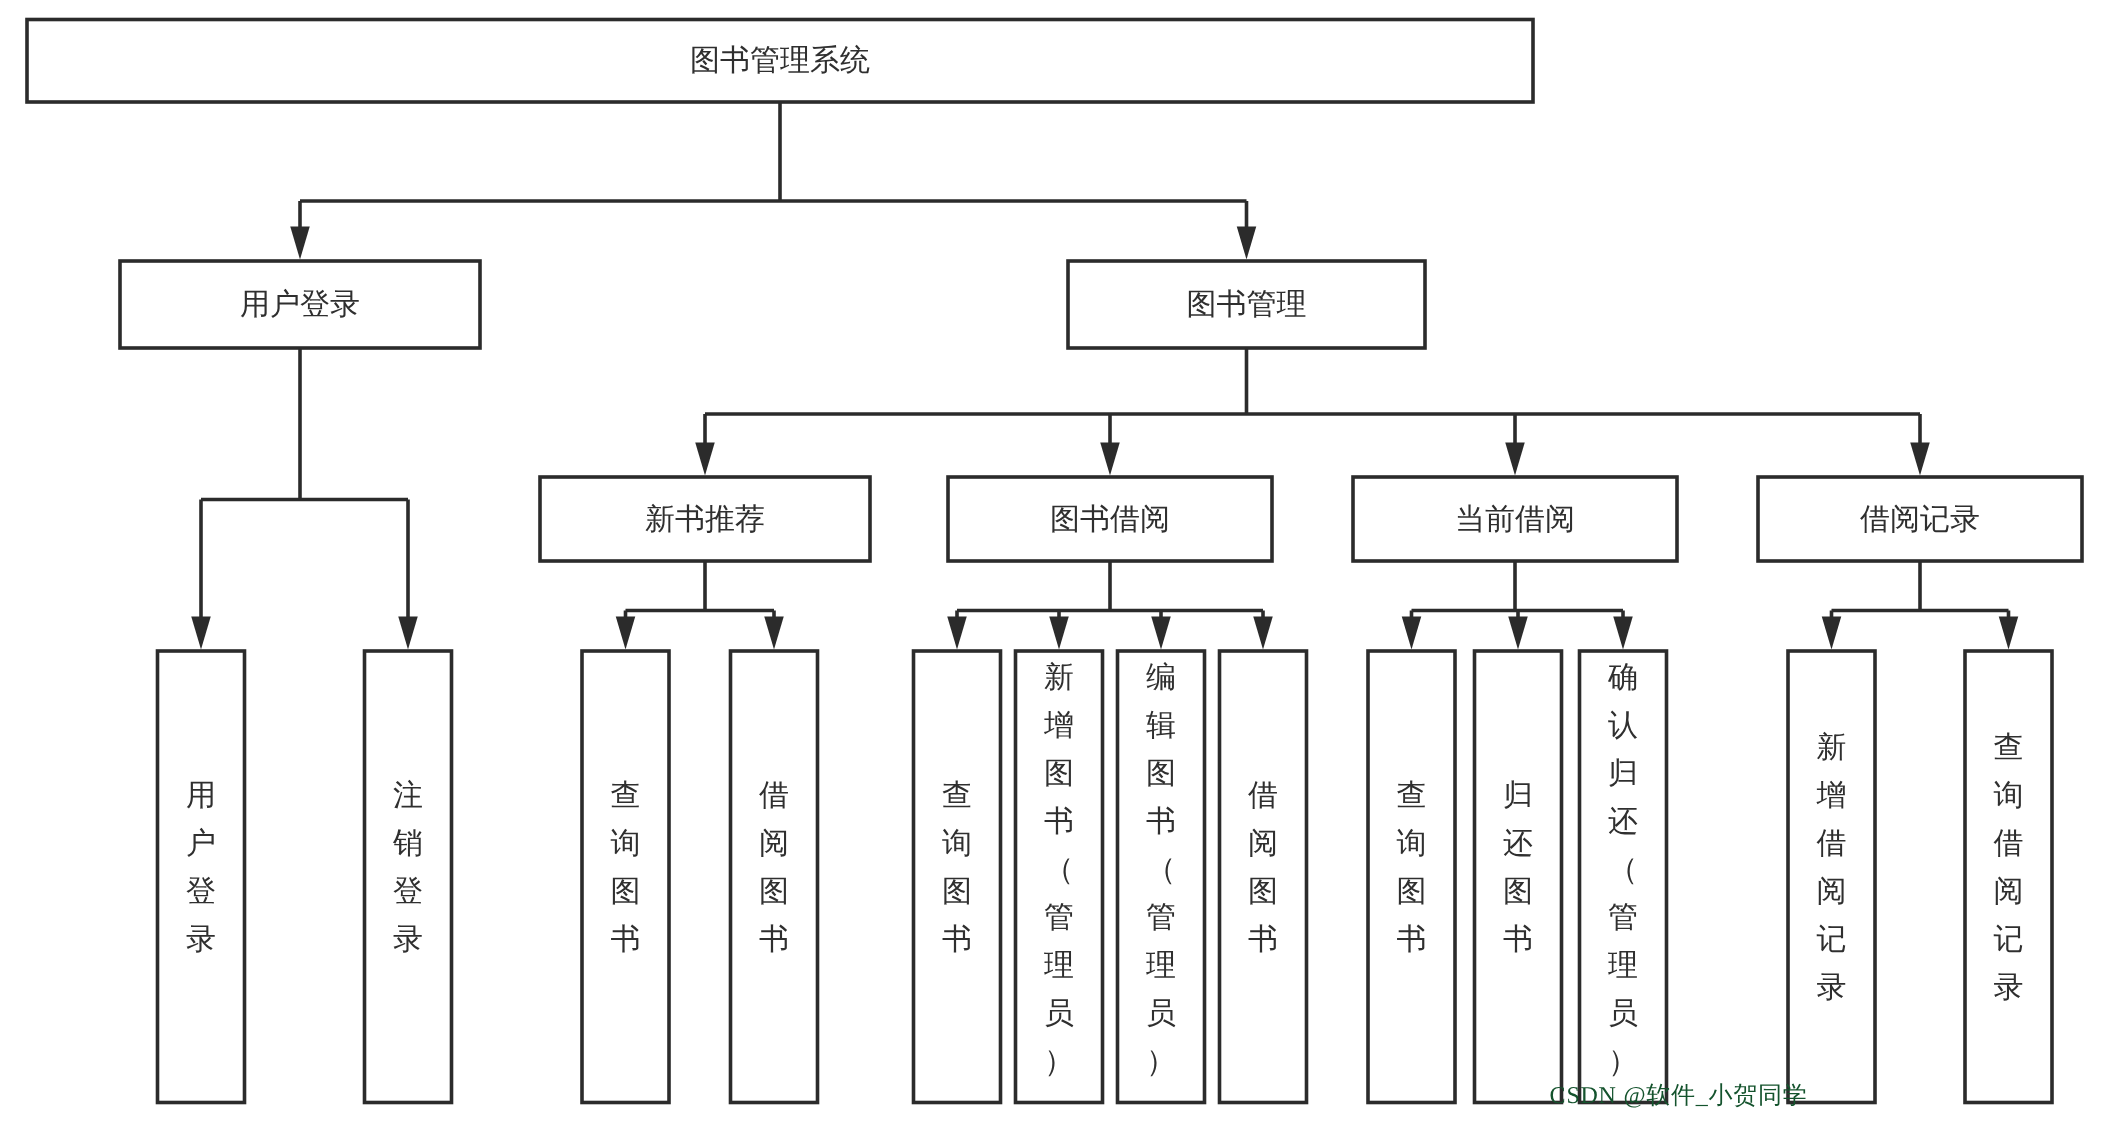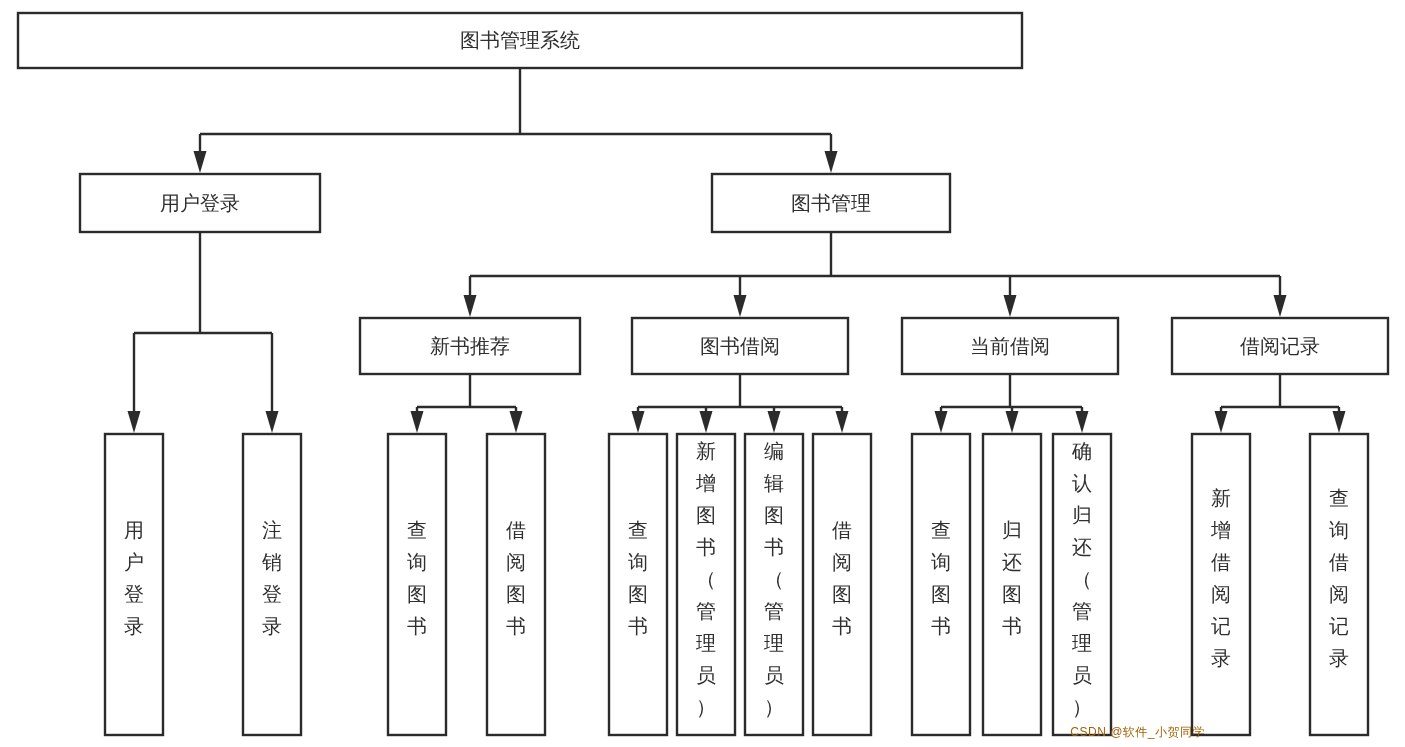--- a/index.html
+++ b/index.html
@@ -53,23 +53,23 @@
   .node-label-v {
     font-family: "DejaVu Sans", "Liberation Sans", sans-serif;
     font-size: 20px;
     fill: #2f2f2f;
     text-anchor: middle;
   }
   .watermark-text {
     position: absolute;
     right: 14px;
     bottom: 6px;
-    font-family: Liberation Sans, sans-serif;
-    font-size: 12px;
-    color: #a16207;
+    font-family: Liberation Serif, serif;
+    font-size: 16px;
+    color: #14532d;
     white-space: nowrap;
     letter-spacing: 0.5px;
     user-select: none;
   }
 </style>
 </head>
 <body>
 
 <div id="diagram-root">
   <svg class="tree-canvas" viewBox="0 0 1405 747">

